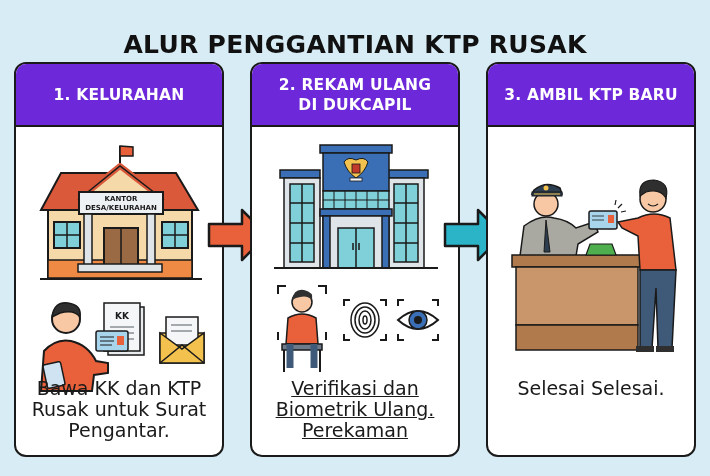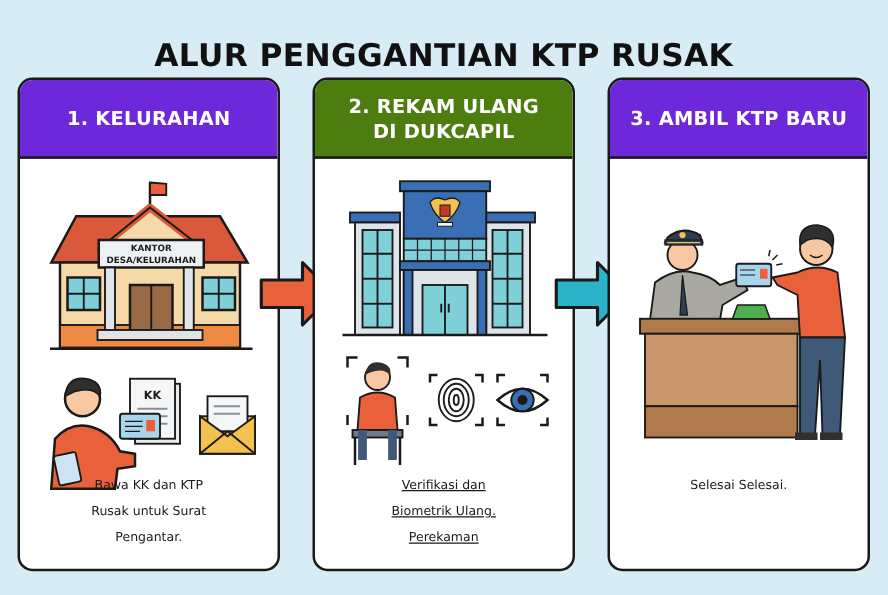--- a/index.html
+++ b/index.html
@@ -2,21 +2,21 @@
 <html><head>
 <meta charset="utf-8">
 <style>
   html,body{margin:0;padding:0;}
   body{width:710px;height:476px;overflow:hidden;background:#d8ecf5;font-family:"Liberation Sans",sans-serif;position:relative;}
   .title{position:absolute;left:0;top:14px;width:710px;text-align:center;font-family:"DejaVu Sans",sans-serif;font-weight:bold;font-size:25px;letter-spacing:0.3px;color:#111;margin-top:16px;}
   .panel{position:absolute;top:62px;width:210px;height:395px;background:#fff;border:2.5px solid #1a1a1a;border-radius:12px;overflow:hidden;box-sizing:border-box;}
   .phead{height:61px;border-bottom:2.5px solid #1a1a1a;display:flex;align-items:center;justify-content:center;text-align:center;color:#fff;font-family:"DejaVu Sans",sans-serif;font-weight:bold;font-size:15.5px;line-height:20px;letter-spacing:0.2px;}
   .phead span{display:block;}
   .illus{position:absolute;left:0;top:64px;width:100%;}
-  .caption{position:absolute;left:0;width:100%;text-align:center;font-family:"DejaVu Sans",sans-serif;font-size:10px;line-height:21px;color:#1a1a1a;}
+  .caption{position:absolute;left:0;width:100%;text-align:center;font-family:"DejaVu Sans",sans-serif;font-size:19px;line-height:21px;color:#1a1a1a;}
   .arrow{position:absolute;top:205px;}
 </style>
 </head>
 <body>
 
 <div class="title">ALUR PENGGANTIAN KTP RUSAK</div>
 
 <div class="panel" style="left:14px;">
   <div class="phead" style="background:#6d28d9;">
     <span>1. KELURAHAN</span>
@@ -92,21 +92,21 @@
     <div>Rusak untuk Surat</div>
     <div>Pengantar.</div>
   </div>
 </div>
 
 <svg class="arrow" style="left:206px;" width="64" height="60" viewBox="0 0 64 60">
   <path d="M3 19 L36 19 L36 5 L61 30 L36 55 L36 41 L3 41 Z" fill="#e8613a" stroke="#1a1a1a" stroke-width="2.5" stroke-linejoin="round"></path>
 </svg>
 
 <div class="panel" style="left:250px;">
-  <div class="phead" style="background:#4d7c0f;">
+  <div class="phead" style="background:#6d28d9;">
     <div>
       <span>2. REKAM ULANG</span>
       <span>DI DUKCAPIL</span>
     </div>
   </div>
   <div class="illus">
     <svg width="205" height="160" viewBox="0 0 205 160" style="position:absolute;left:0;top:0;">
       <rect x="28" y="42" width="40" height="8" fill="#3a6fb5" stroke="#1a1a1a" stroke-width="1.5"></rect>
       <rect x="136" y="42" width="40" height="8" fill="#3a6fb5" stroke="#1a1a1a" stroke-width="1.5"></rect>
       <rect x="32" y="50" width="36" height="90" fill="#dfe4e8" stroke="#1a1a1a" stroke-width="1.5"></rect>

